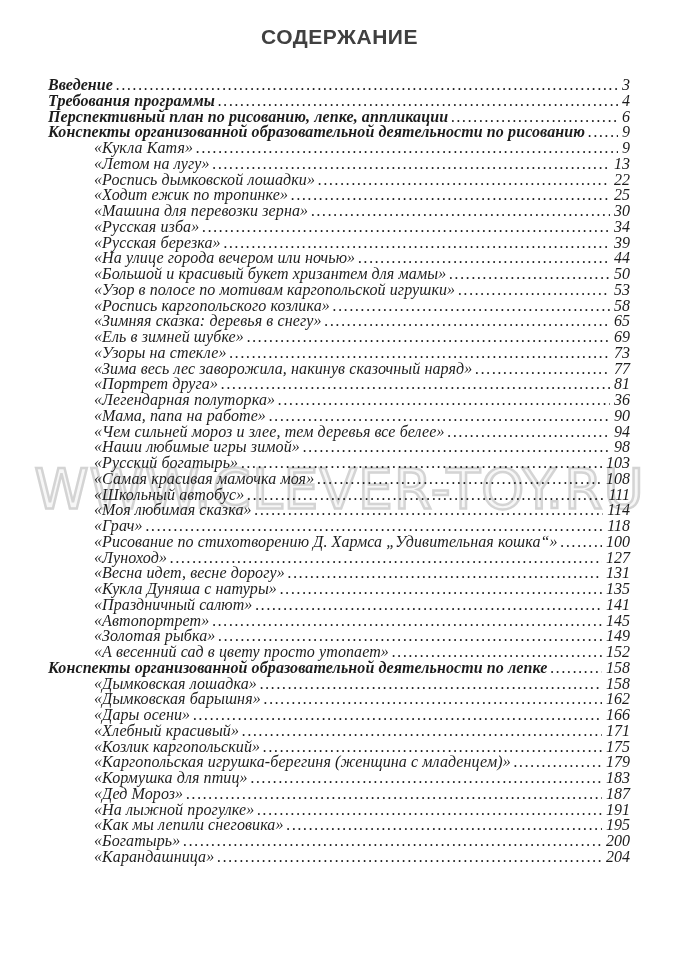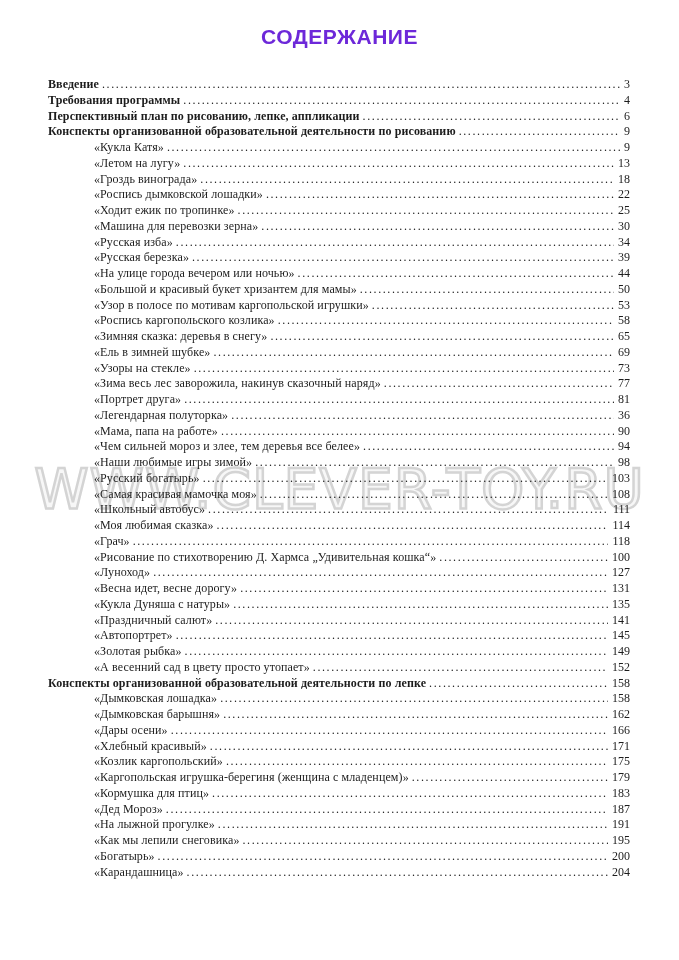--- a/index.html
+++ b/index.html
@@ -12,21 +12,21 @@
     color: #1c1c1c;
   }
   .doc-title {
     position: absolute;
     top: 25px; left: 0; width: 679px;
     text-align: center;
     font-family: "Liberation Sans", sans-serif;
     font-weight: bold;
     font-size: 21px;
     letter-spacing: 0.5px;
-    color: #6d28d9;
+    color: #404040;
     z-index: 2;
   }
   .watermark {
     position: absolute;
     top: 458px; left: 0; width: 679px;
     text-align: center;
     white-space: nowrap;
     font-family: "DejaVu Sans", sans-serif;
     font-weight: normal;
     font-size: 55px;
@@ -39,23 +39,24 @@
   }
   .toc {
     position: absolute;
     top: 77px; left: 48px; right: 49px;
     z-index: 2;
   }
   .toc-row {
     display: flex;
     align-items: center;
     height: 15.75px;
-    font-size: 12px;
+    font-size: 16px;
     line-height: 15.75px;
     white-space: nowrap;
+    font-style: italic;
   }
   .toc-row.indent { padding-left: 46px; }
   .toc-row.bold .toc-label { font-weight: bold; }
   .toc-label { flex: 0 0 auto; letter-spacing: 0.1px; }
   .toc-dots {
     flex: 1 1 auto;
     overflow: hidden;
     white-space: nowrap;
     margin: 0 2px 0 3px;
   }
@@ -104,25 +105,20 @@
     <span class="toc-label">«Кукла Катя»</span>
     <span class="toc-dots"></span>
     <span class="toc-page">9</span>
   </div>
     <div class="toc-row indent">
     <span class="toc-label">«Летом на лугу»</span>
     <span class="toc-dots"></span>
     <span class="toc-page">13</span>
   </div>
     <div class="toc-row indent">
-    <span class="toc-label">«Гроздь винограда»</span>
-    <span class="toc-dots"></span>
-    <span class="toc-page">18</span>
-  </div>
-    <div class="toc-row indent">
     <span class="toc-label">«Роспись дымковской лошадки»</span>
     <span class="toc-dots"></span>
     <span class="toc-page">22</span>
   </div>
     <div class="toc-row indent">
     <span class="toc-label">«Ходит ежик по тропинке»</span>
     <span class="toc-dots"></span>
     <span class="toc-page">25</span>
   </div>
     <div class="toc-row indent">

